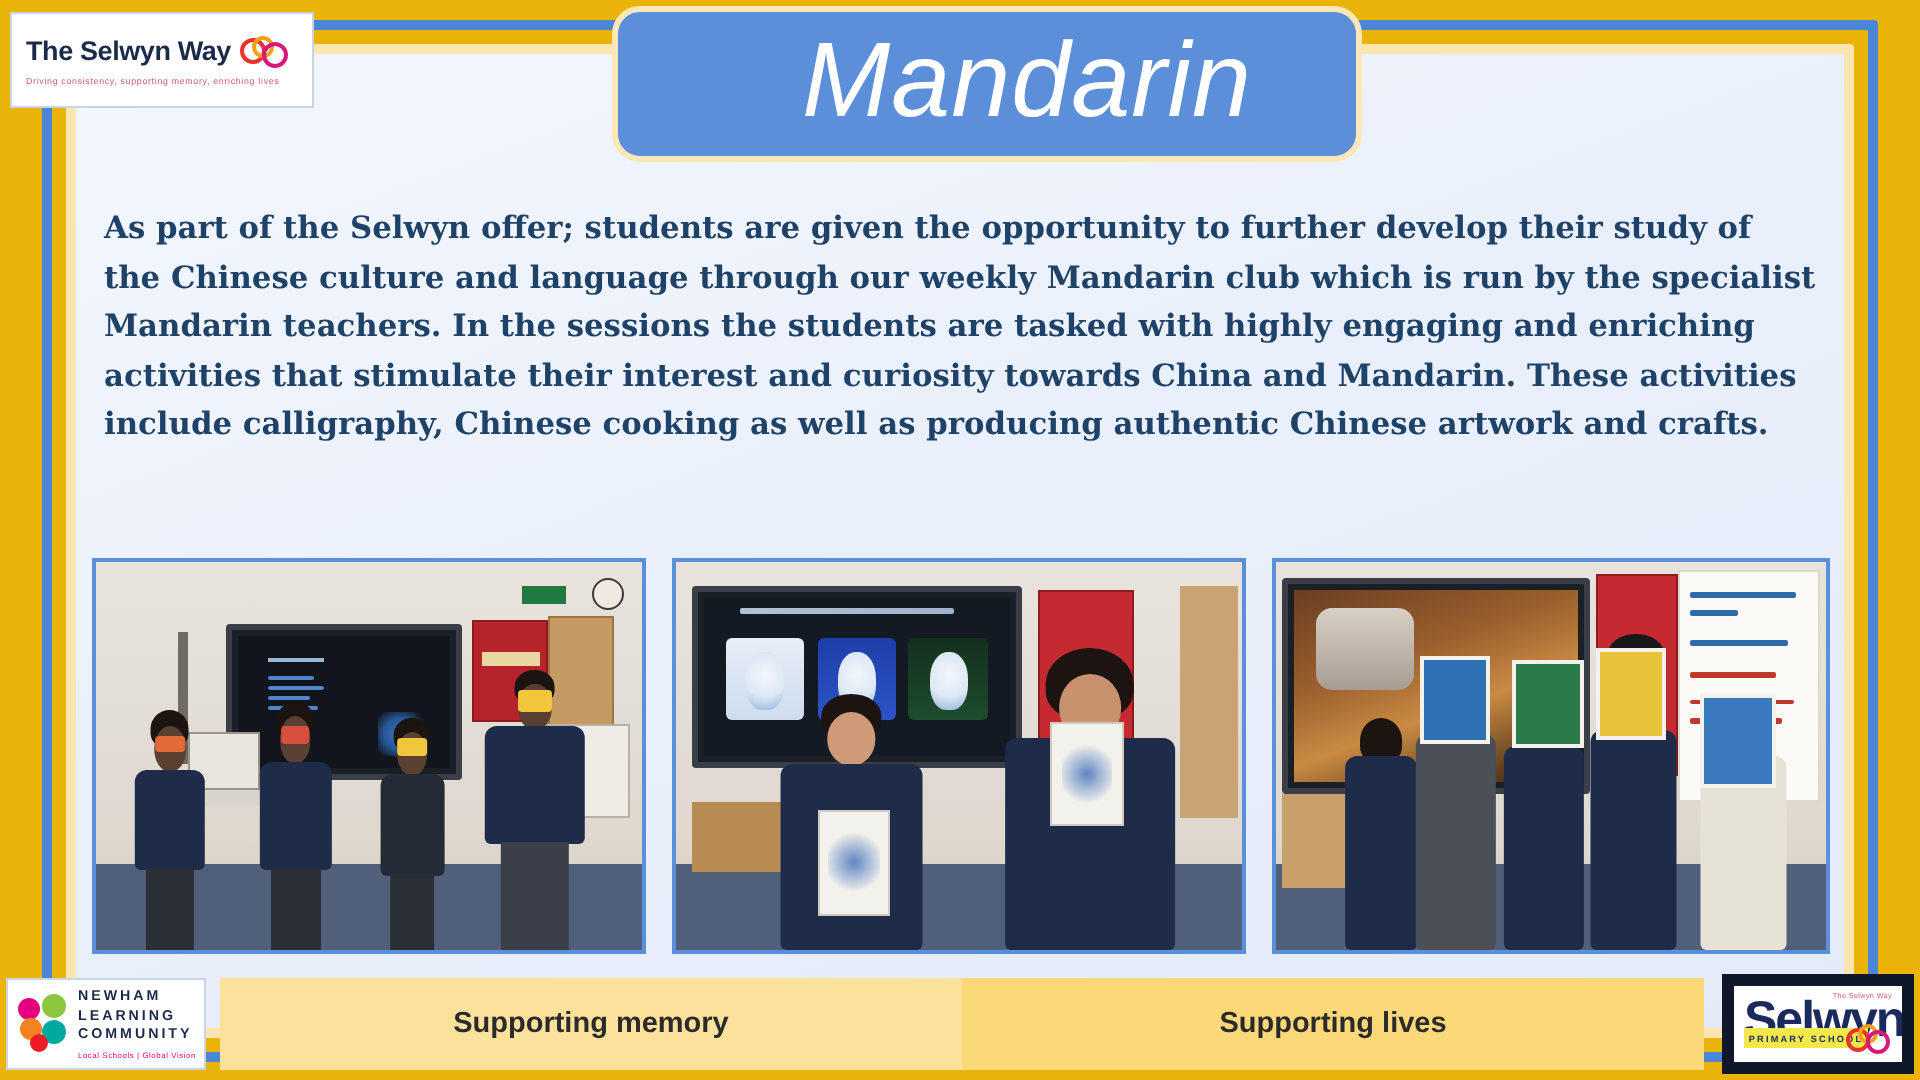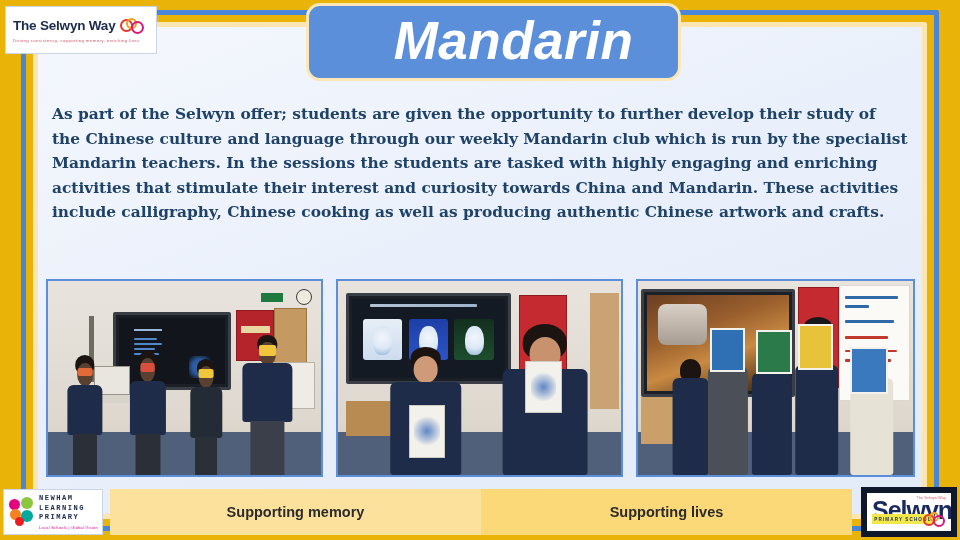--- a/index.html
+++ b/index.html
@@ -46,21 +46,21 @@
   .sw-tag { font-size:4.4px; color:#cf5a6b; letter-spacing:0.35px; margin-top:4px; white-space:nowrap; }
 
   
   .title-banner {
     position:absolute; left:306px; top:3px; width:375px; height:78px;
     background:#5b8fd9; border:3px solid #fbe7b8; border-radius:14px;
     display:flex; align-items:center; justify-content:center; z-index:35;
   }
   .title-banner .txt {
     font-size:53px; font-style:italic; color:#ffffff;
-    font-weight:700; letter-spacing:0.5px; line-height:1;
+    font-weight:400; letter-spacing:0.5px; line-height:1;
     transform:translateY(-2px);
     margin-left:40px;
   }
 
   
   .body-text {
     position:absolute; left:52px; top:102px; width:856px;
     font-family:"DejaVu Serif", serif;
     font-size:15.4px; font-weight:bold; line-height:24.6px;
     color:#1f4268; text-align:left;
@@ -144,21 +144,21 @@
     display:flex; align-items:center; gap:4px; padding:4px 5px;
   }
   .nc-dots { position:relative; width:26px; height:30px; flex:none; }
   .nc-dots i { position:absolute; border-radius:50%; }
   .nc-dots i:nth-child(1){ left:0;  top:2px;  width:11px; height:11px; background:#e4007f; }
   .nc-dots i:nth-child(2){ left:12px;top:0;   width:12px; height:12px; background:#8cc63e; }
   .nc-dots i:nth-child(3){ left:1px; top:12px;width:11px; height:11px; background:#f58220; }
   .nc-dots i:nth-child(4){ left:12px;top:13px;width:12px; height:12px; background:#00a99d; }
   .nc-dots i:nth-child(5){ left:6px; top:20px;width:9px;  height:9px;  background:#ed1c24; }
   .nc-txt { display:flex; flex-direction:column; justify-content:center; }
-  .nc-txt .l { font-size:7.1px; font-weight:bold; letter-spacing:1.5px; color:#1b2a4a; line-height:9.5px;font-family:Liberation Mono, monospace; }
+  .nc-txt .l { font-size:7.1px; font-weight:bold; letter-spacing:1.5px; color:#1b2a4a; line-height:9.5px; }
   .nc-txt .s { font-size:3.9px; color:#e4007f; letter-spacing:0.3px; margin-top:2px; white-space:nowrap; }
 
   .bands { position:absolute; left:110px; bottom:5px; width:742px; height:46px; display:flex; background:#fff; }
   .band { flex:1; display:flex; align-items:center; justify-content:center;
           font-size:14.5px; font-weight:bold; color:#2b2b2b; }
   .band.b1 { background:#fdeec2; }
   .band.b2 { background:#fce19c; }
   .band.b3 { background:#fbd978; }
 
   .selwyn-logo {
@@ -368,21 +368,21 @@
       <div class="nc-dots">
           <i></i>
           <i></i>
           <i></i>
           <i></i>
           <i></i>
         </div>
       <div class="nc-txt">
         <div class="l">NEWHAM</div>
         <div class="l">LEARNING</div>
-        <div class="l">PRIMARY</div>
+        <div class="l">COMMUNITY</div>
         <div class="s">Local Schools | Global Vision</div>
       </div>
     </div>
 
     <div class="bands">
       <div class="band b2">Supporting memory</div>
       <div class="band b3">Supporting lives</div>
     </div>
 
     <div class="selwyn-logo">

